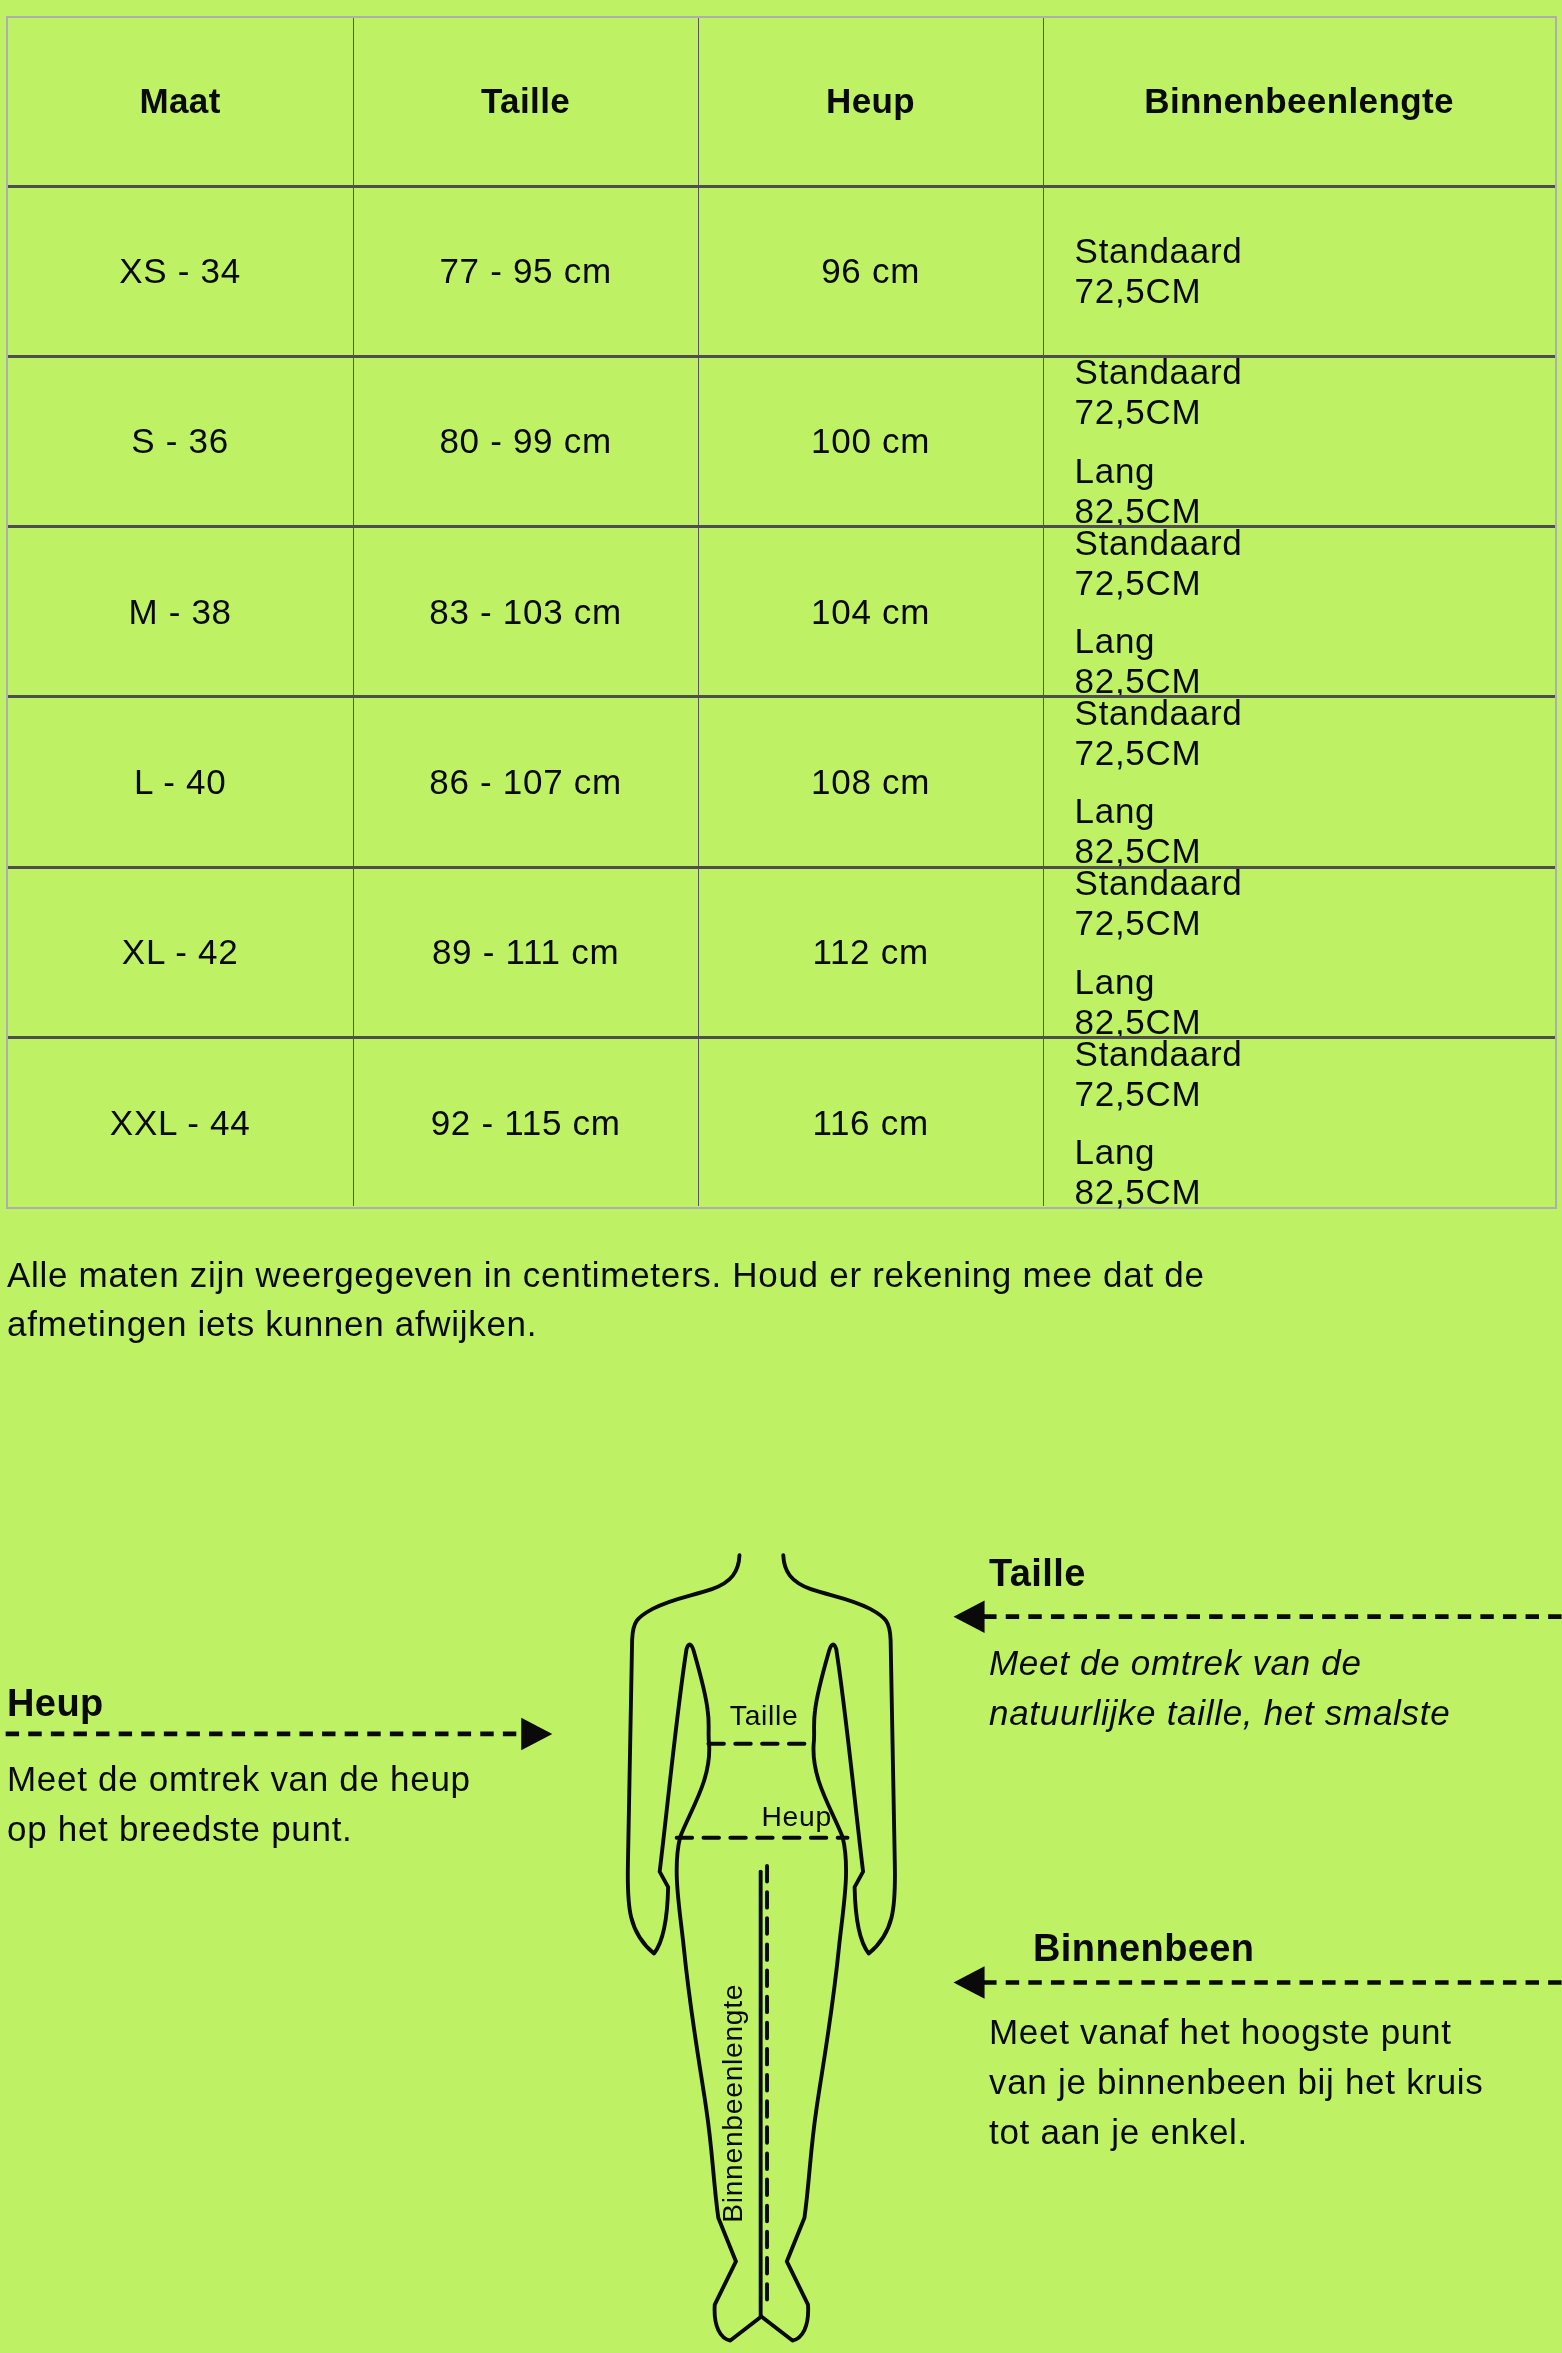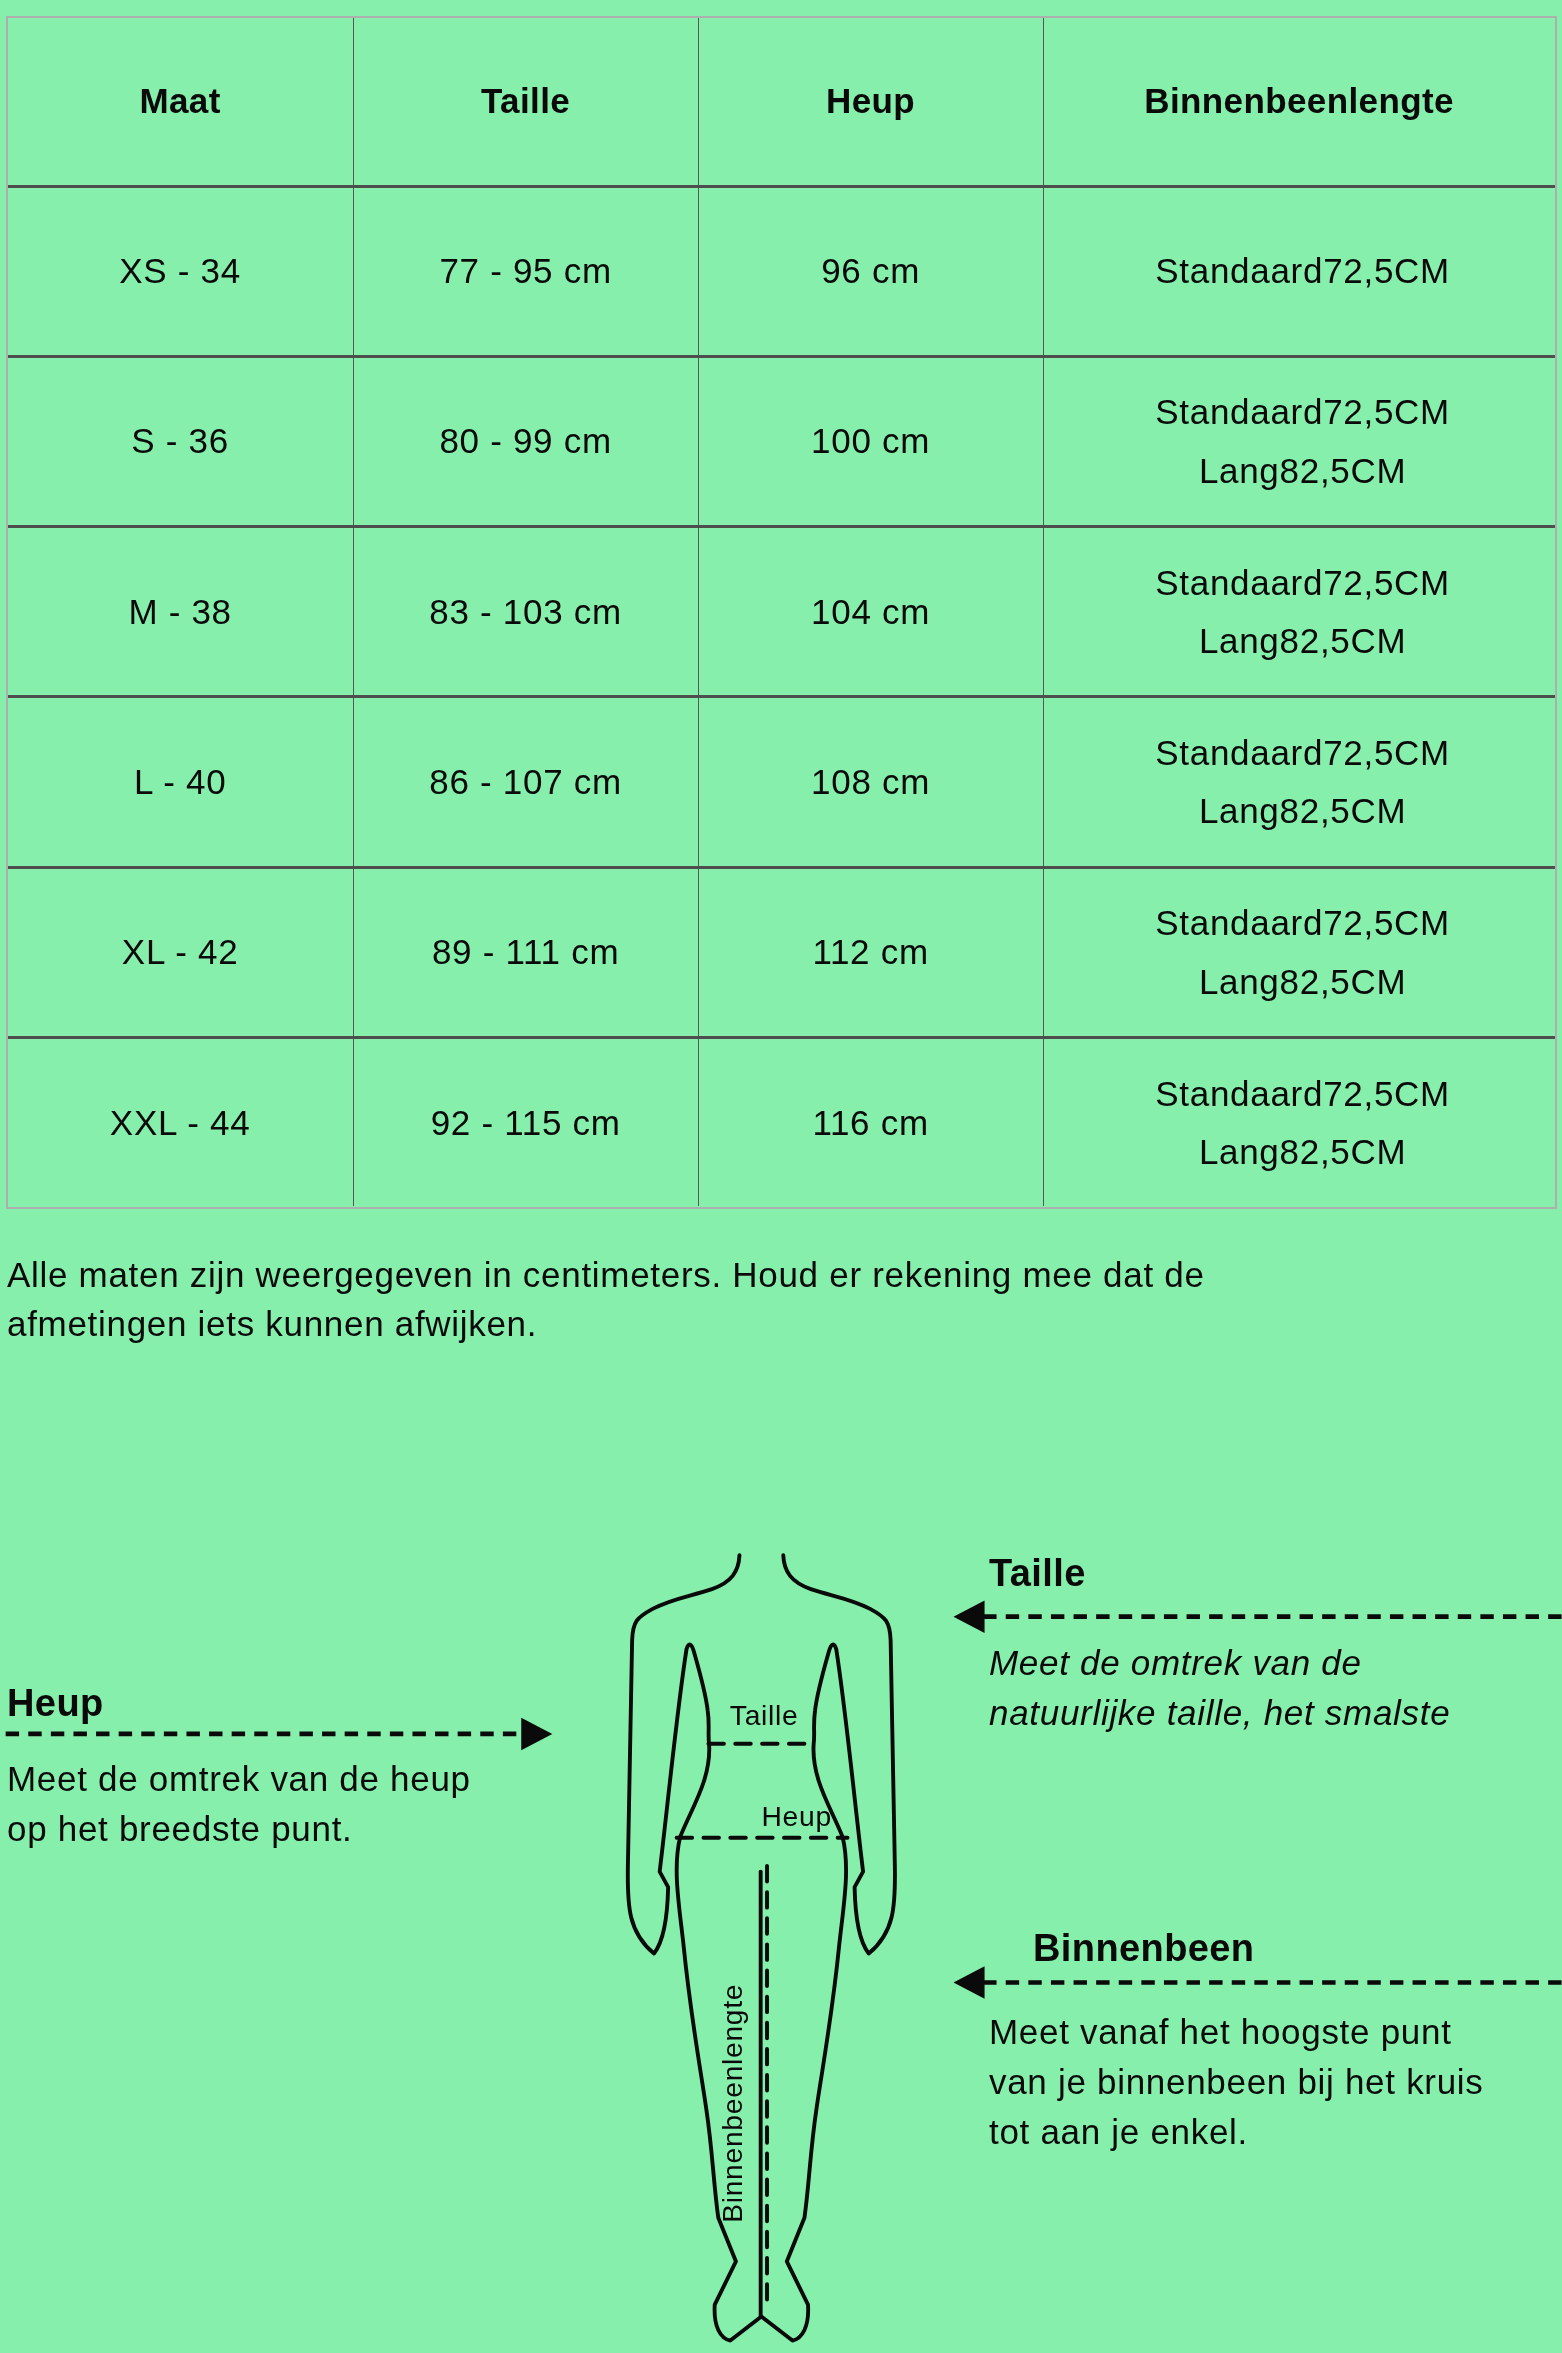--- a/index.html
+++ b/index.html
@@ -1,36 +1,36 @@
 <!DOCTYPE html>
 <html style="font-size:11.3px"><head>
 <meta charset="utf-8">
 <style>
   html,body{margin:0;padding:0;background:#ffffff;}
   .page{
-    position:relative;width:1563px;height:2354px;background:#86efac;overflow:hidden;
+    position:relative;width:1563px;height:2354px;background:#bef264;overflow:hidden;
     font-family:"Liberation Sans", sans-serif;color:#0a0a0a;
   }
   
   .size-table{
     position:absolute;left:5.6px;top:15.5px;width:1551px;height:1193px;
     border:2.1px solid #aeaeae;box-sizing:border-box;
     display:grid;grid-template-rows:167px repeat(6, 1fr);
   }
   .trow{display:grid;grid-template-columns:345px 345px 345px auto;border-top:3.5px solid #4e4e4e;min-height:0;}
   .trow.header{border-top:none;}
   .tcell{
     display:flex;align-items:center;justify-content:center;
     border-left:1.4px solid #585858;min-width:0;min-height:0;
     font-size:35px;letter-spacing:0.7px;
   }
   .tcell.first{border-left:none;}
   .header .tcell{font-weight:bold;font-size:35px;letter-spacing:0.4px;}
   .fit-cell{flex-direction:column;align-items:stretch;justify-content:center;gap:18.4px;padding:0 24px 0 31px;}
-  .fit-line{display:flex;flex-direction:row;justify-content:center;align-items:baseline;}
+  .fit-line{display:flex;flex-direction:column;justify-content:space-between;align-items:baseline;}
   
   .footnote{position:absolute;left:7px;top:1250px;width:1412px;font-size:35px;letter-spacing:0.7px;}
   .footnote span{display:block;line-height:49px;}
   
   .guide-title{position:absolute;font-size:38px;font-weight:bold;letter-spacing:0.4px;line-height:42px;}
   .guide-desc{position:absolute;font-size:35px;letter-spacing:0.7px;}
   .guide-desc span{display:block;line-height:50px;}
   .heup-title{left:7px;top:1682px;}
   .heup-desc{left:7px;top:1754px;}
   .taille-title{left:989px;top:1552px;}

